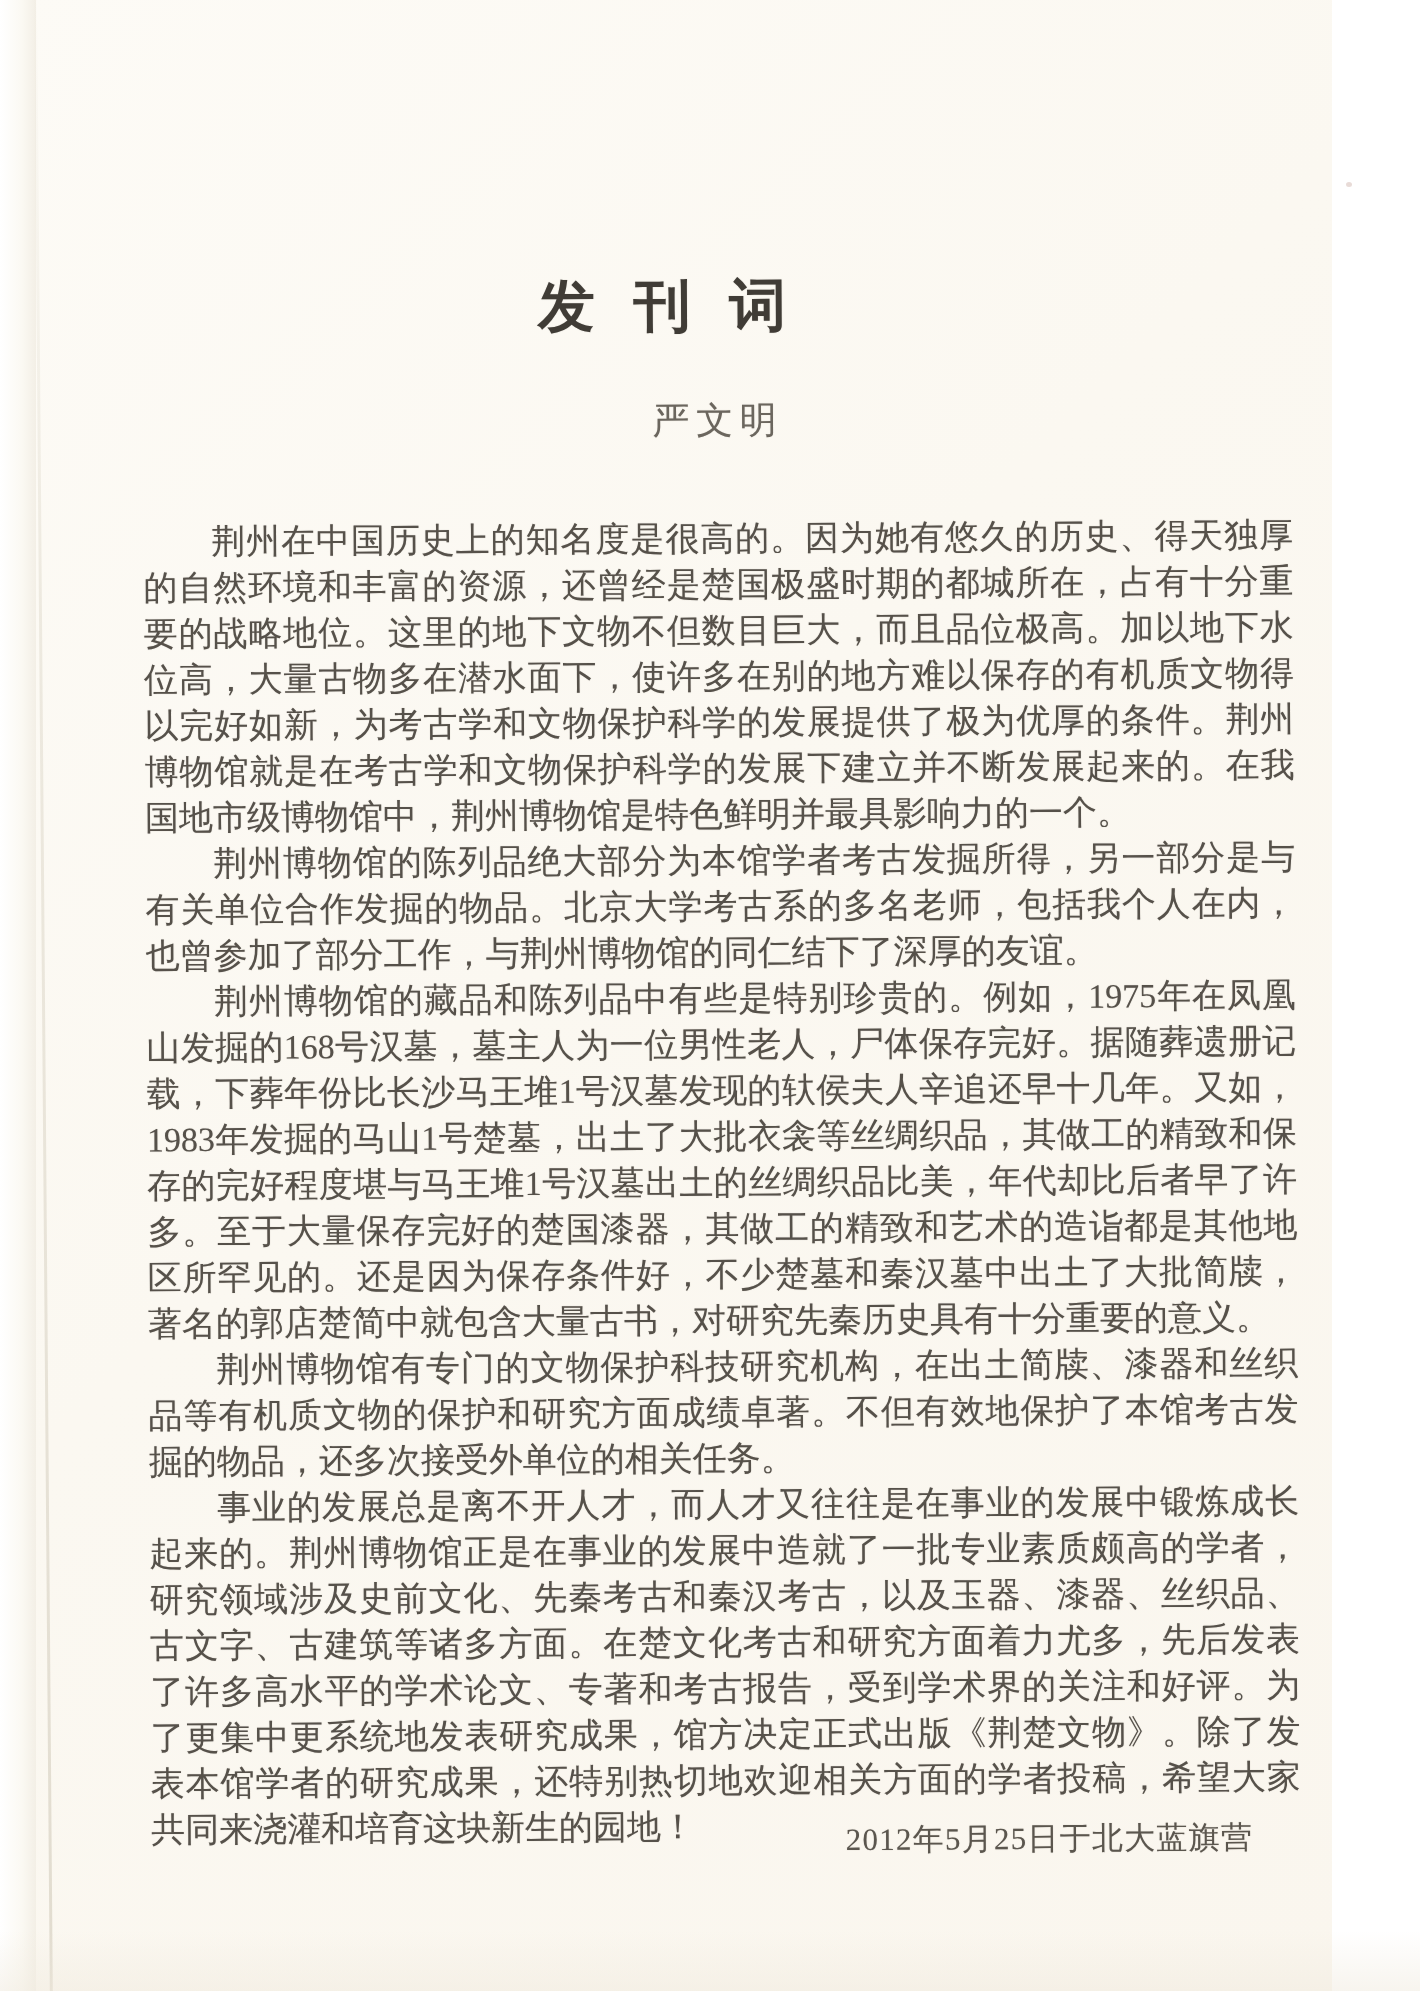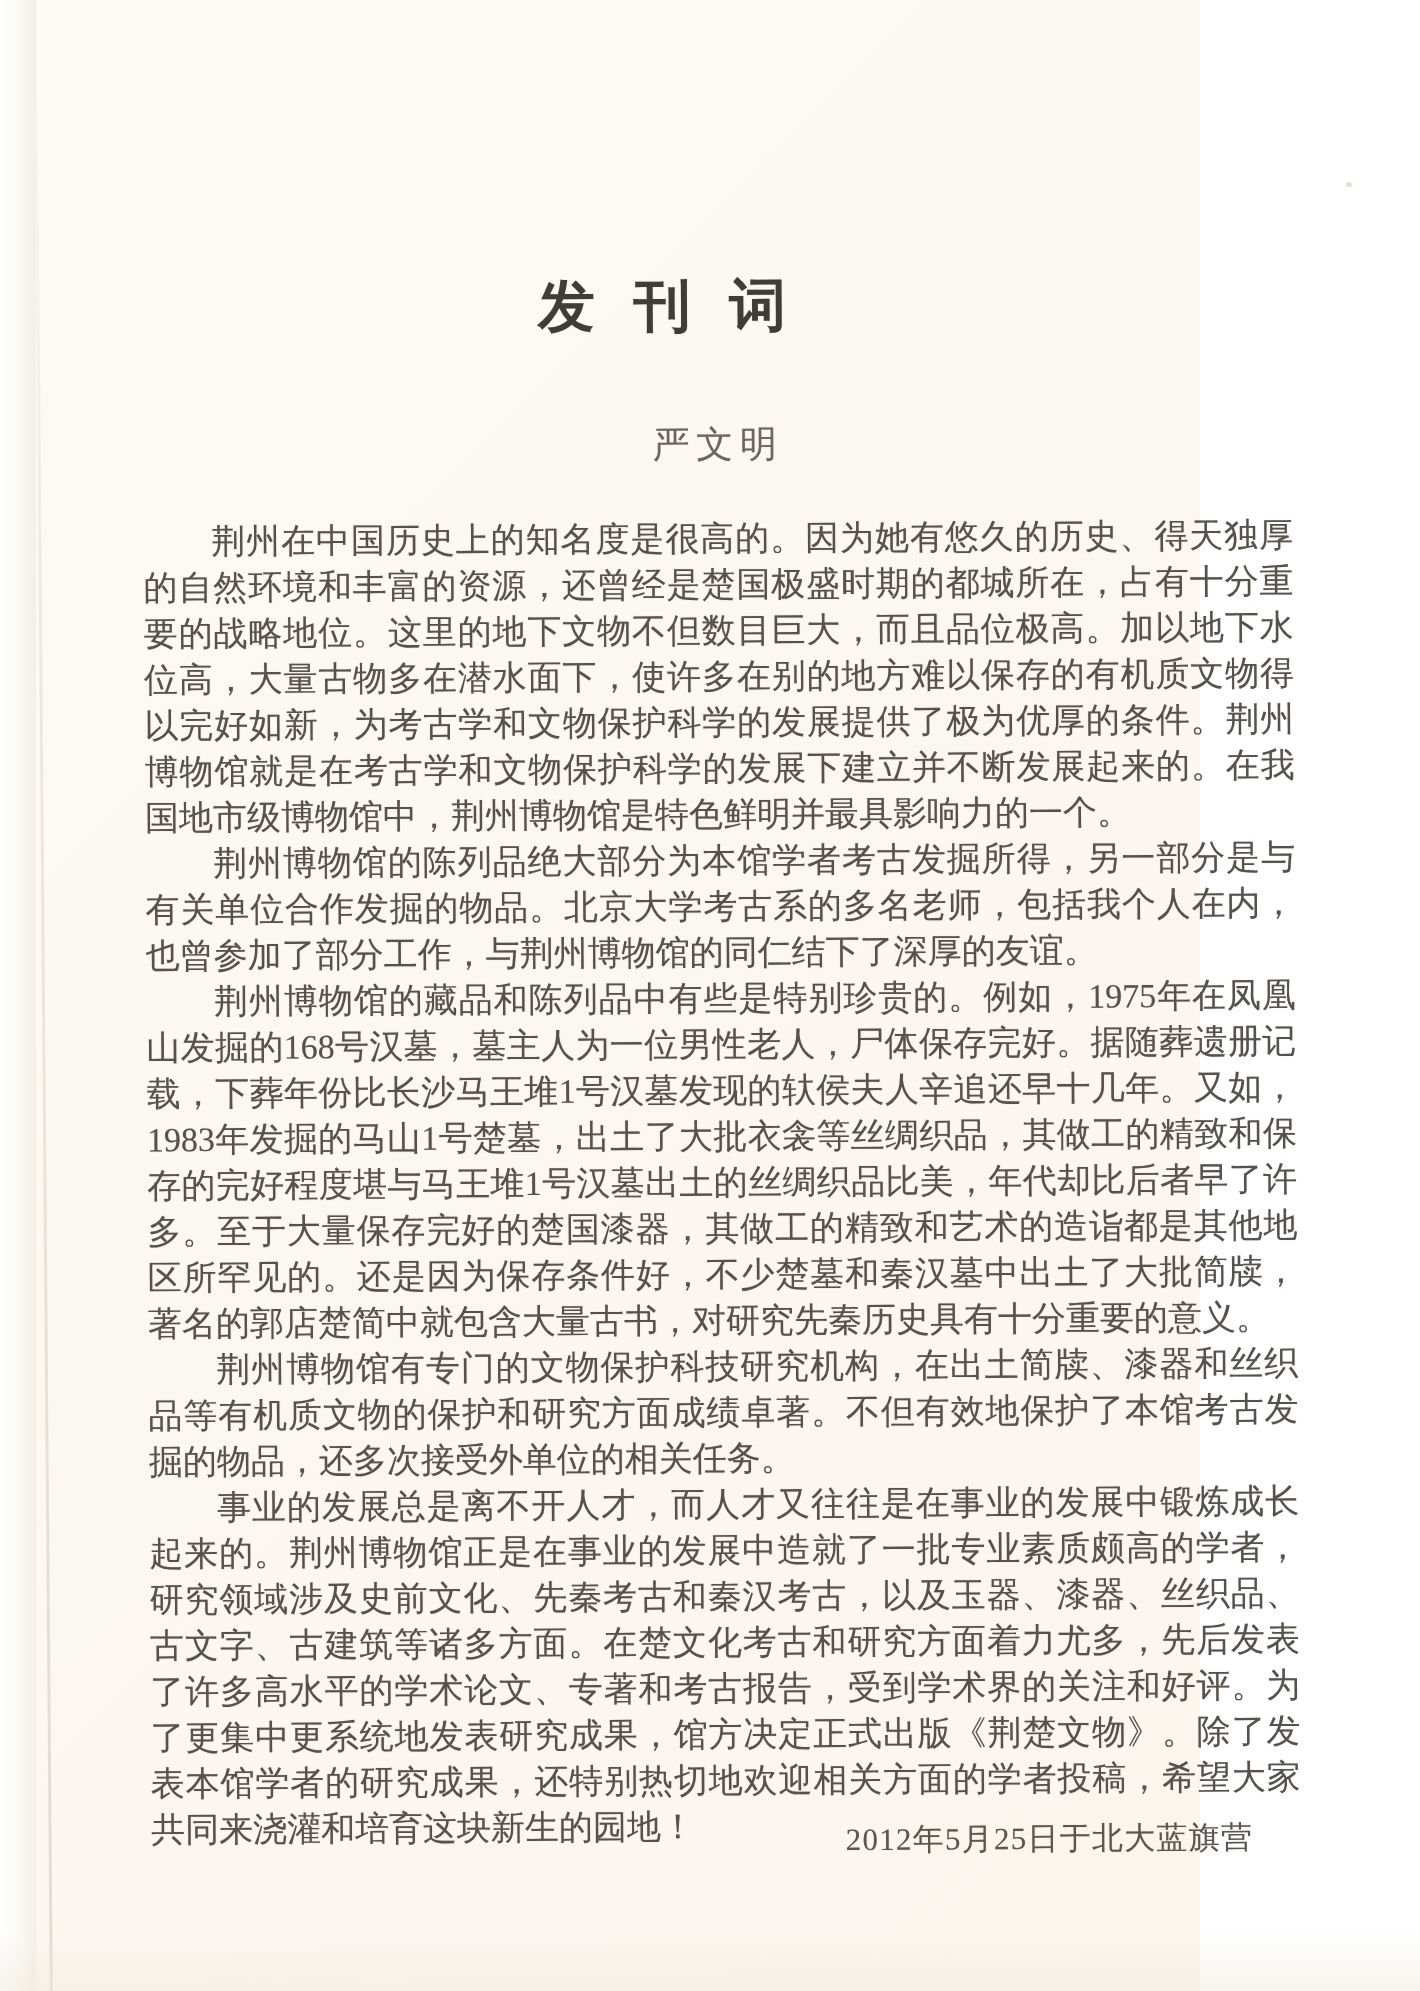--- a/index.html
+++ b/index.html
@@ -8,21 +8,21 @@
   }
   body {
     width: 1420px;
     height: 1991px;
     overflow: hidden;
     background: #ffffff;
     font-family: "Liberation Serif", "DejaVu Serif", serif;
   }
   .page {
     position: relative;
-    width: 1200px;
+    width: 1332px;
     height: 1991px;
     background: linear-gradient(135deg, #fdfbf6 0%, #fbf8f1 45%, #faf6ee 100%);
   }
   
   .edge-strip {
     position: absolute;
     left: 0; top: 0;
     width: 36px; height: 1991px;
     background: linear-gradient(to right, #ffffff 0%, #fbf9f3 60%, #f3efe6 100%);
   }
@@ -64,21 +64,21 @@
     font-size: 57px;
     font-weight: 600;
     letter-spacing: 0.68em;
     color: #403c36;
     text-shadow: 0 0 1px rgba(64,60,54,0.35);
     white-space: nowrap;
   }
   .doc-author {
     position: absolute;
     left: 656px;
-    top: 420px;
+    top: 396px;
     font-size: 37px;
     letter-spacing: 0.18em;
     color: #6b665e;
     text-shadow: 0 0 1px rgba(107,102,94,0.3);
     white-space: nowrap;
   }
   .doc-body {
     position: absolute;
     left: 146px;
     top: 516px;

